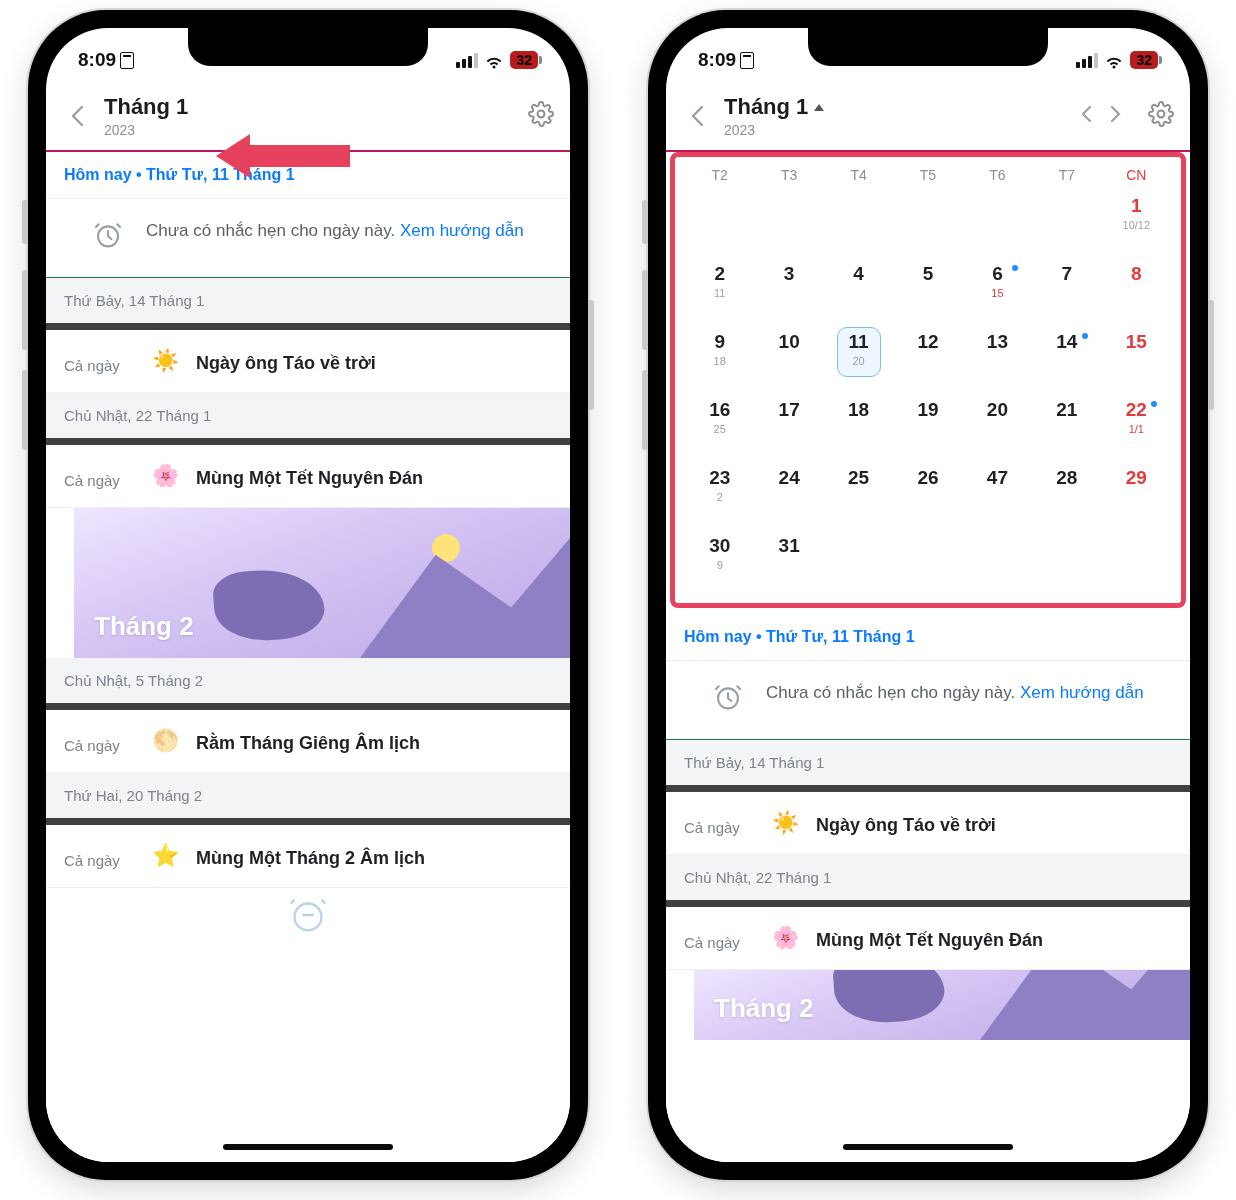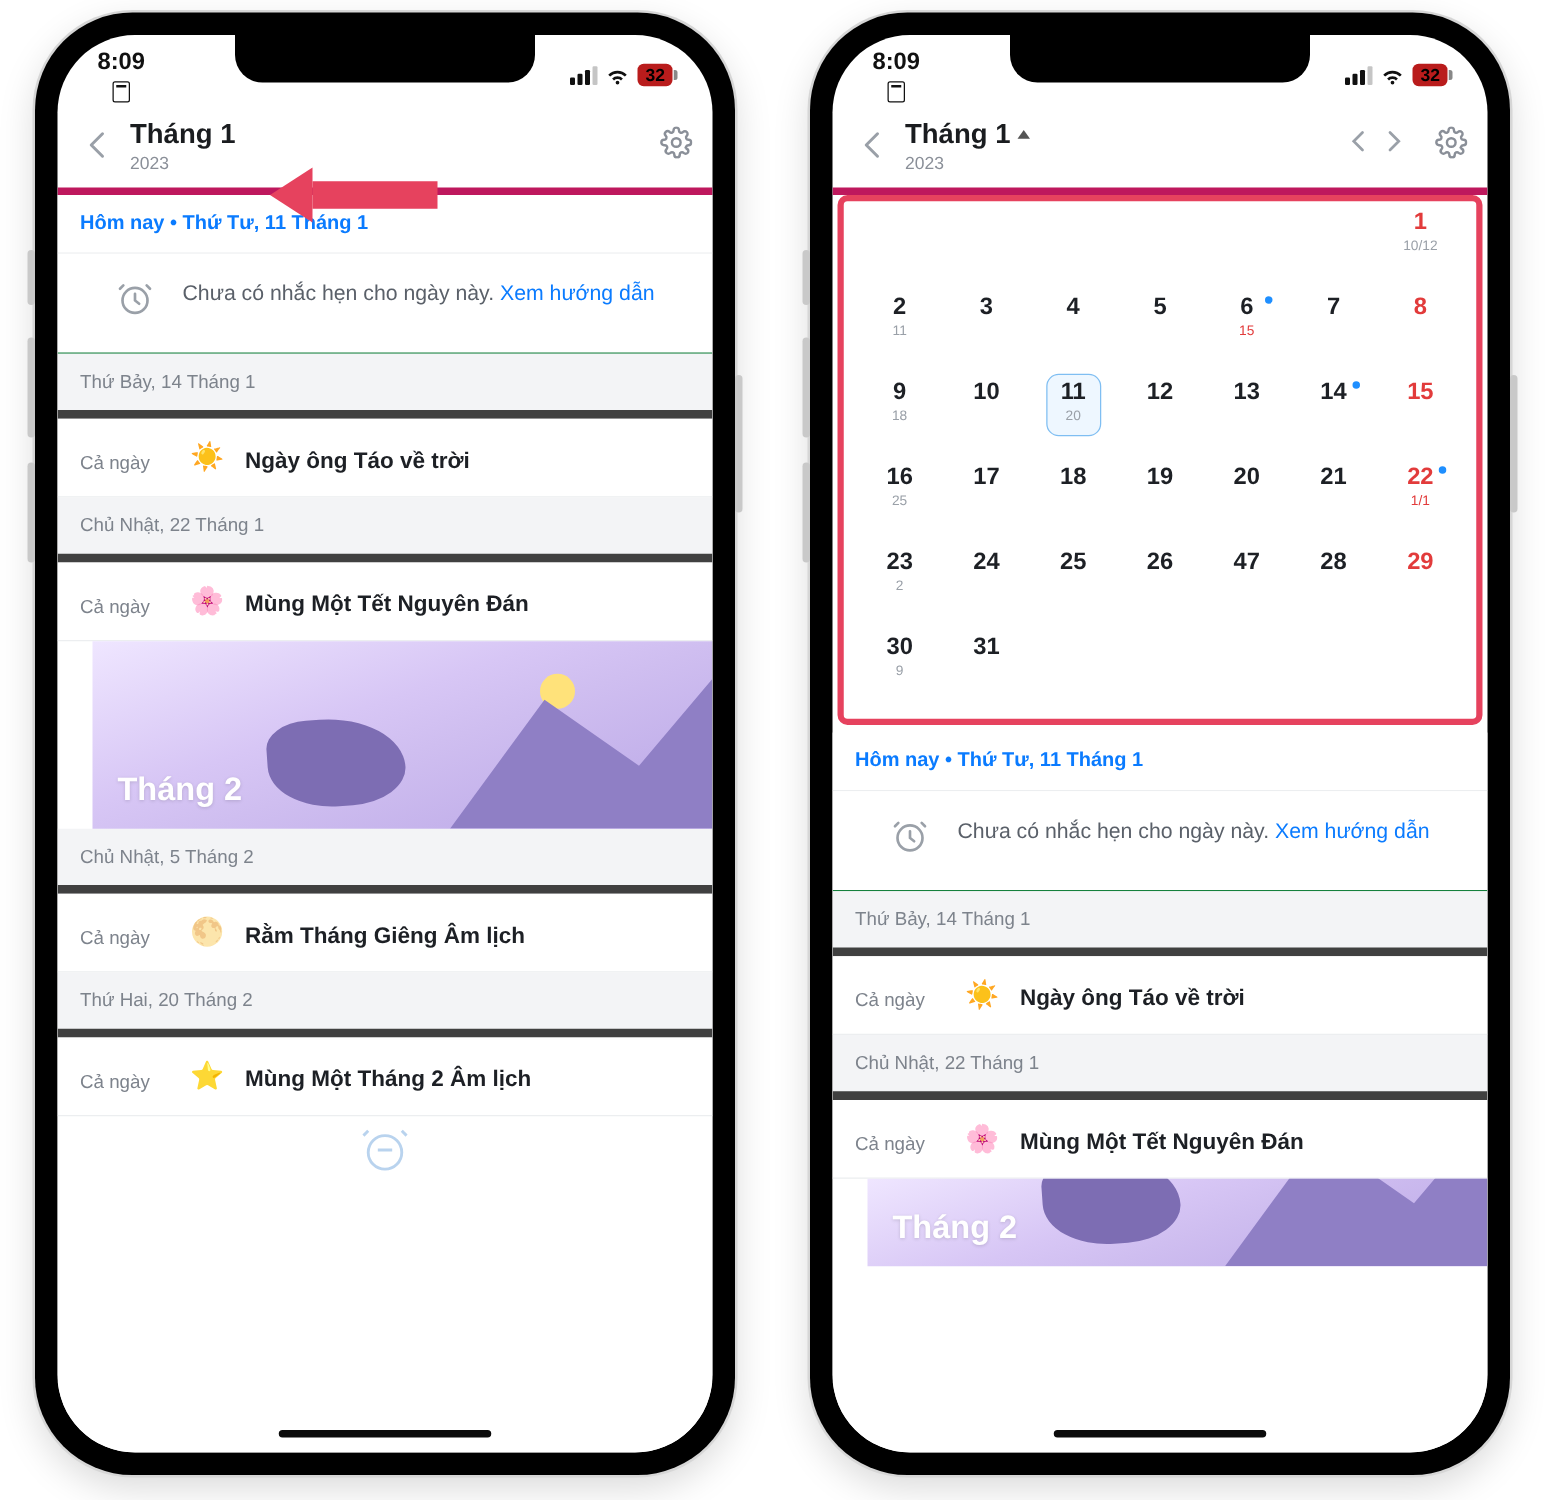--- a/index.html
+++ b/index.html
@@ -59,21 +59,21 @@
   .statusbar {
     height: 56px;
     display: flex;
     align-items: center;
     justify-content: space-between;
     padding: 8px 32px 0;
     font-size: 19px;
     font-weight: 600;
     color: #111;
   }
-  .sb-left { display:flex; align-items:center; gap:4px;flex-direction:column;}
+  .sb-left { display:flex; align-items:center; gap:4px;}
   .sb-right { display:flex; align-items:center; gap:6px;}
   .sb-signal { display:inline-flex; align-items:flex-end; gap:2px;}
   .sb-signal i { display:inline-block; width:4px; background:#111; border-radius:1px;}
   .sb-signal i:nth-child(1){height:6px}
   .sb-signal i:nth-child(2){height:9px}
   .sb-signal i:nth-child(3){height:12px}
   .sb-signal i:nth-child(4){height:15px; background:#c5c5c5}
   .wifi { width:20px; height:15px; position:relative;}
   .wifi svg{width:20px;height:15px;}
   .batt {
@@ -81,21 +81,21 @@
     background:#b91c1c; color:#000; font-size:14px; font-weight:700;
     padding:1px 6px; border-radius:5px; position:relative;
   }
   .batt::after{ content:""; position:absolute; right:-4px; top:50%; transform:translateY(-50%); width:3px; height:8px; background:#888; border-radius:0 2px 2px 0;}
   .card-icon { width:14px; height:17px; border:1.6px solid #111; border-radius:2px; display:inline-block; position:relative;}
   .card-icon::after{content:""; position:absolute; left:2px; right:2px; top:2px; height:2px; background:#111;}
 
   
   .app-header{
     display:flex; align-items:center; padding:10px 16px 12px; gap:12px;
-    border-bottom:6px solid #be185d;
+    border-bottom:2px solid #be185d;
   }
   .back-chev{ width:30px; display:flex; justify-content:center; color:#8a8f98; font-size:24px;}
   .hdr-title{ flex:1; }
   .hdr-title .t1{ font-size:22px; font-weight:700; color:#1a1c1f; display:flex; align-items:center; gap:6px;}
   .hdr-title .t2{ font-size:14px; color:#8a8f98; margin-top:2px;}
   .hdr-nav{ display:flex; align-items:center; gap:18px; color:#8a8f98; font-size:20px;}
   .gear-icn{ color:#8a8f98; }
   .tri-up{ width:0;height:0;border-left:5px solid transparent;border-right:5px solid transparent;border-bottom:7px solid #555;}
 
   .arrow-callout{
@@ -345,20 +345,29 @@
       </div>
       <div class="gear-icn" style="margin-left:14px">
         <svg width="26" height="26" viewBox="0 0 24 24" fill="none" stroke="#8a8f98" stroke-width="1.8">
             <circle cx="12" cy="12" r="3.2"></circle>
             <path d="M19.4 15a1.7 1.7 0 00.34 1.87l.6.06a2 2 0 11-2.83 2.83l-.06-.06a1.7 1.7 0 00-1.87-.34 1.7 1.7 0 00-1 1.56V21a2 2 0 11-4 0v-.09a1.7 1.7 0 00-1-1.56 1.7 1.7 0 00-1.87.34l-.06.06a2 2 0 11-2.83-2.83l.06-.06a1.7 1.7 0 00.34-1.87 1.7 1.7 0 00-1.56-1H3a2 2 0 110-4h.09a1.7 1.7 0 001.56-1 1.7 1.7 0 00-.34-1.87l-.06-.06a2 2 0 112.83-2.83l.06.06a1.7 1.7 0 001.87.34h0a1.7 1.7 0 001-1.56V3a2 2 0 114 0v.09a1.7 1.7 0 001 1.56 1.7 1.7 0 001.87-.34l.06-.06a2 2 0 112.83 2.83l-.06.06a1.7 1.7 0 00-.34 1.87v0a1.7 1.7 0 001.56 1H21a2 2 0 110 4h-.09a1.7 1.7 0 00-1.56 1z"></path>
           </svg>
       </div>
     </div>
 
     <div class="cal-wrap">
+      <div class="cal-head" id="cal-head">
+          <div>T2</div>
+          <div>T3</div>
+          <div>T4</div>
+          <div>T5</div>
+          <div>T6</div>
+          <div>T7</div>
+          <div class="sun">CN</div>
+        </div>
       <div class="cal-grid" id="cal-grid">
           <div class="cell"></div>
           <div class="cell"></div>
           <div class="cell"></div>
           <div class="cell"></div>
           <div class="cell"></div>
           <div class="cell"></div>
           <div class="cell sunday">
             <div class="d">1</div>
             <div class="s">10/12</div>

